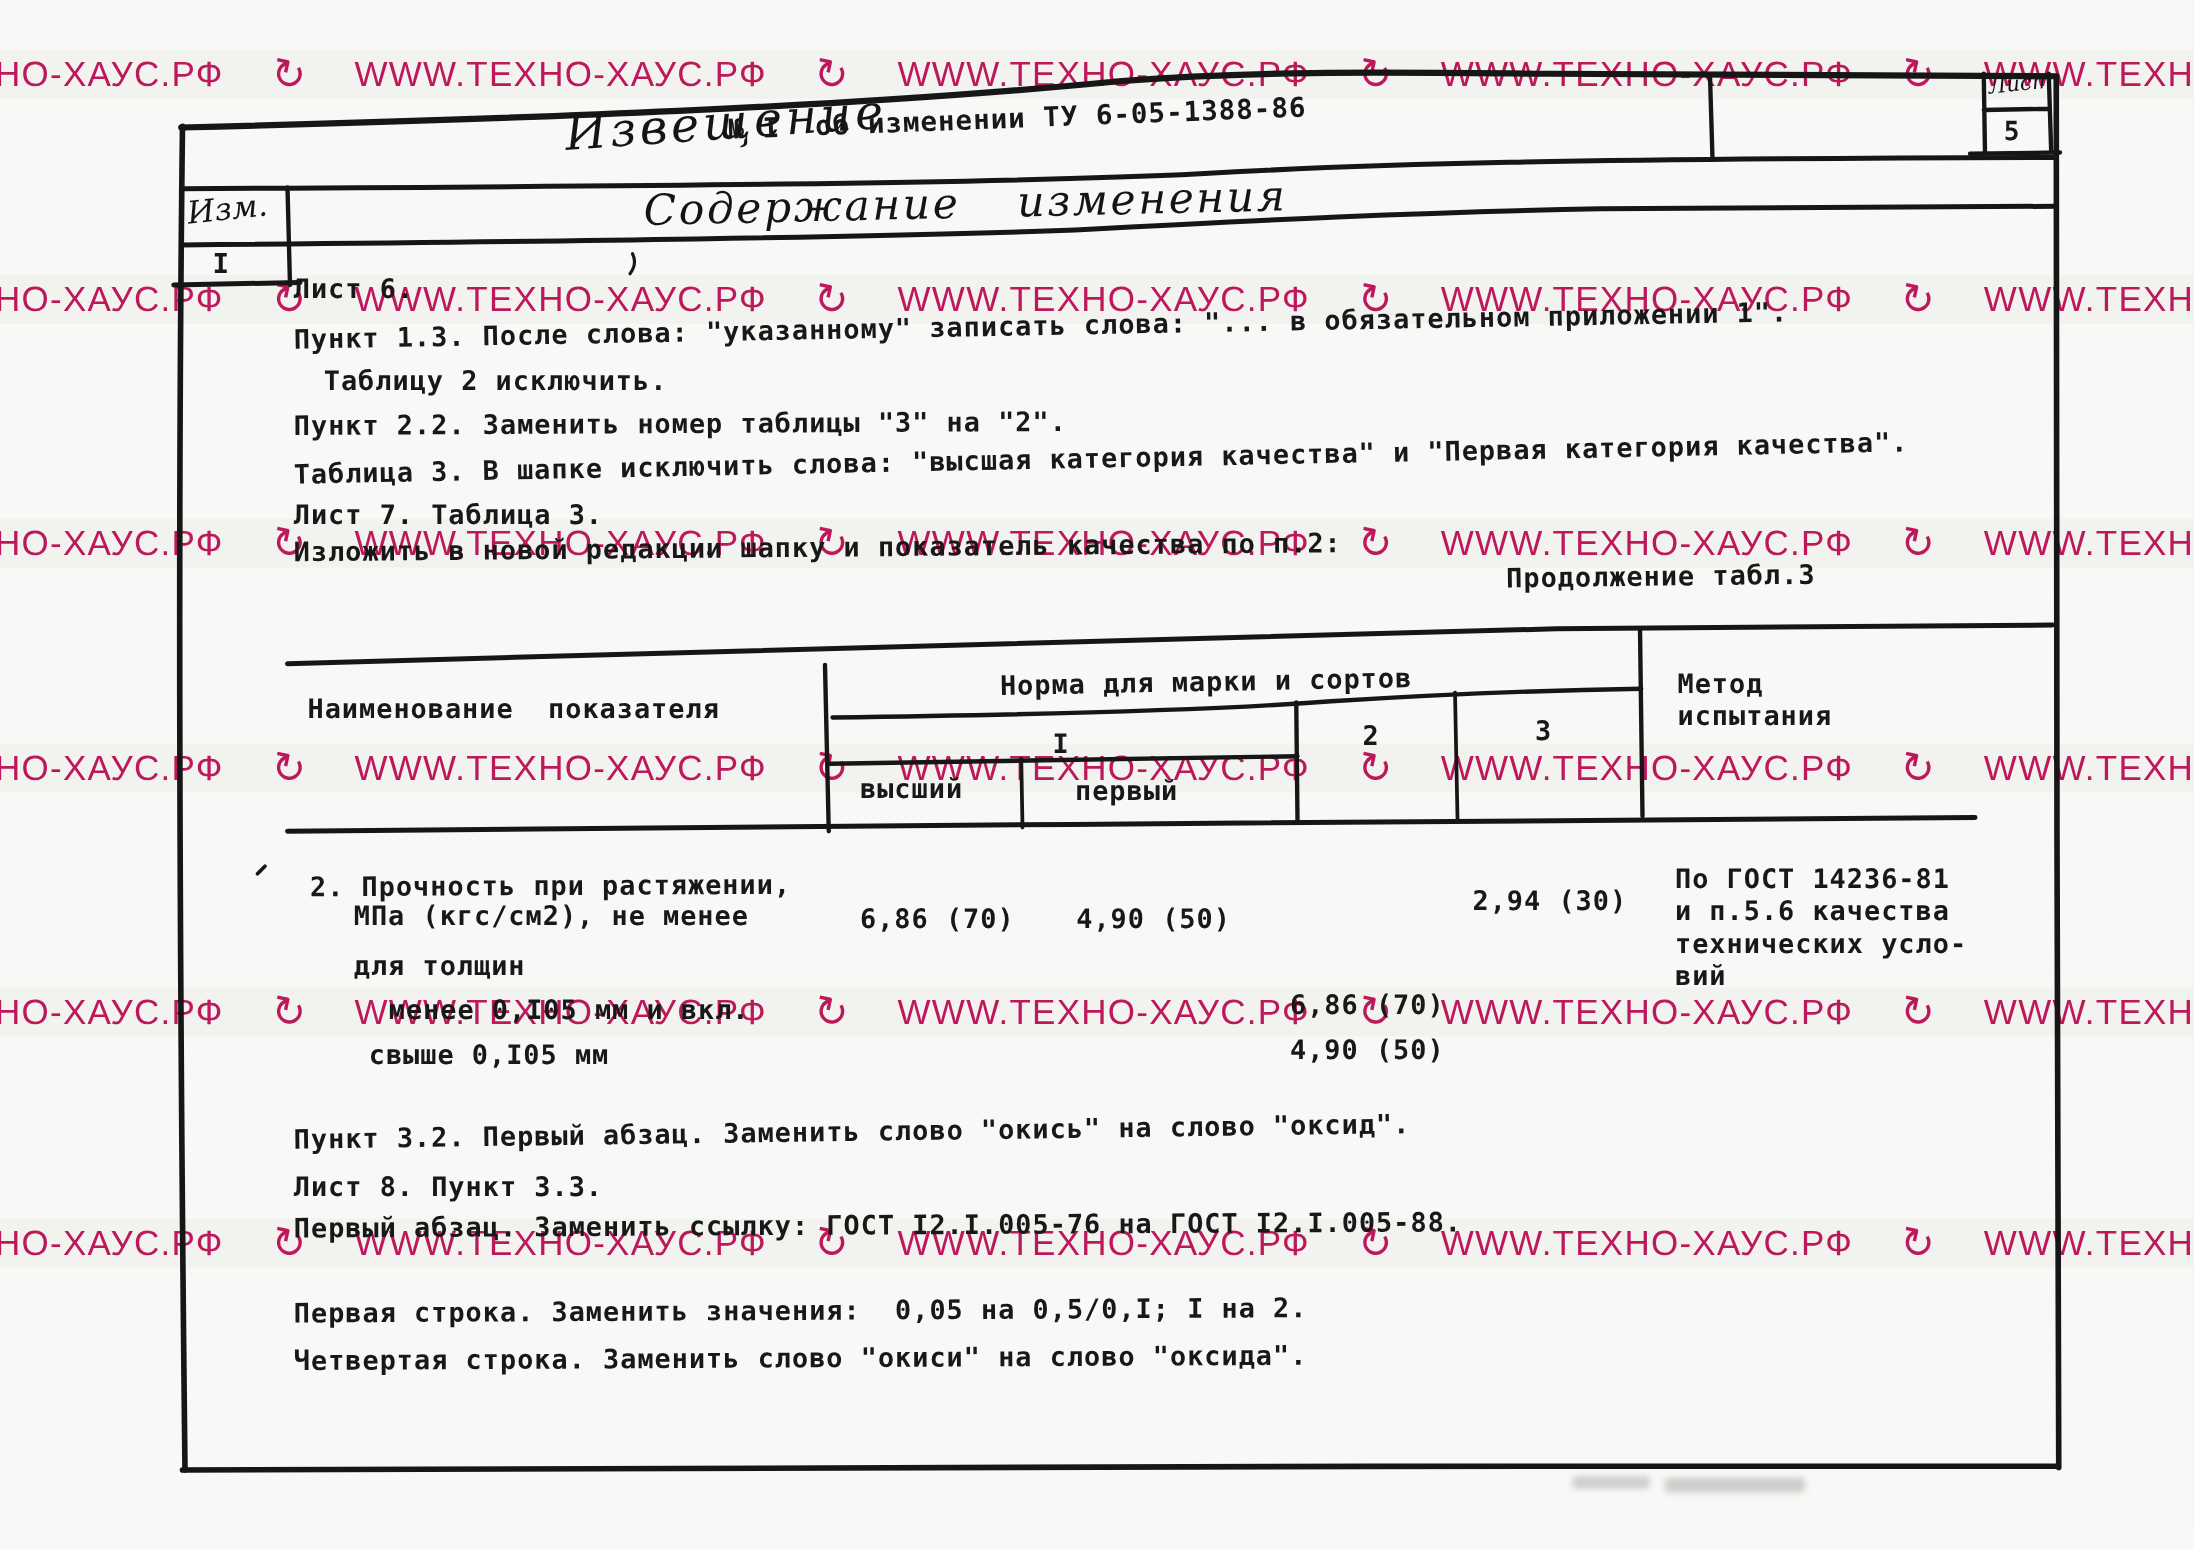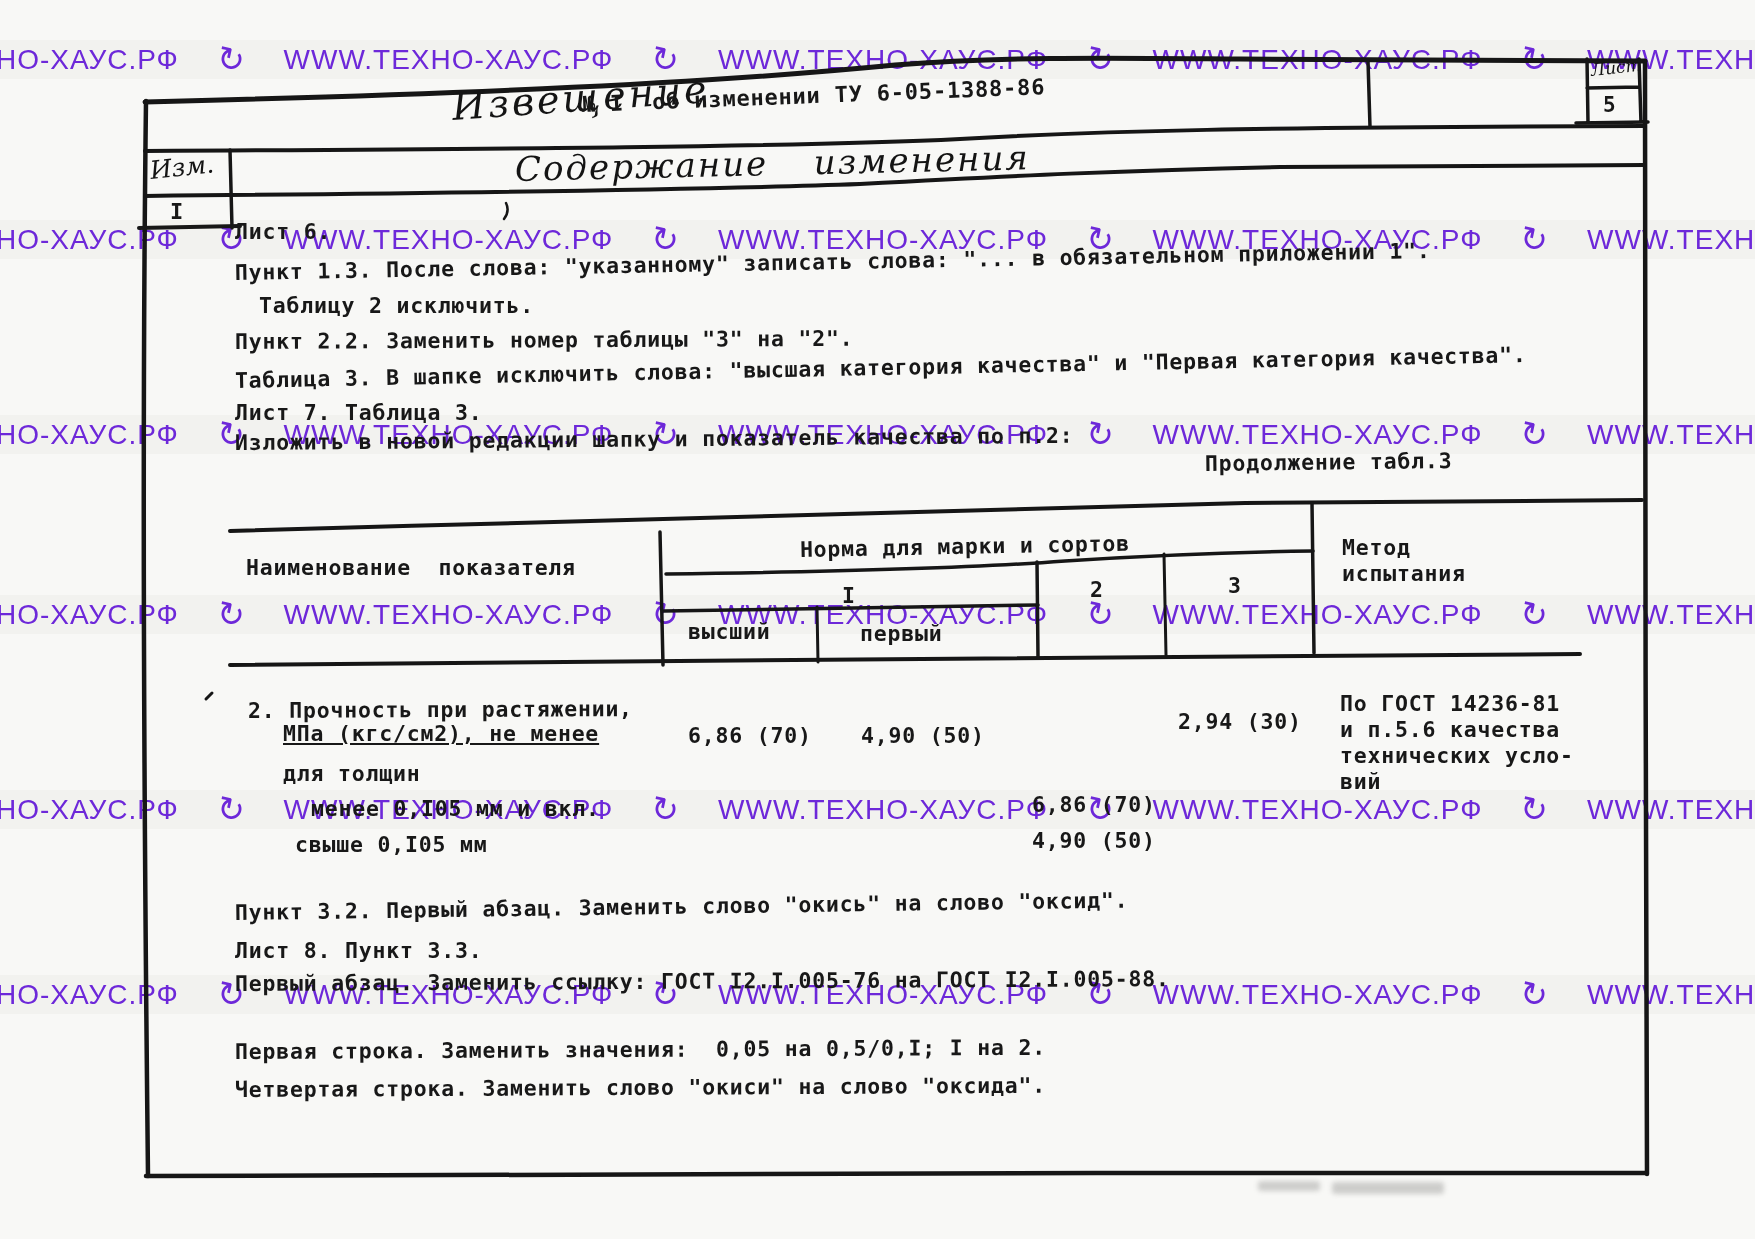--- a/index.html
+++ b/index.html
@@ -30,21 +30,21 @@
     font-family:"DejaVu Serif",serif;font-style:italic;color:#141414;
     white-space:pre;transform-origin:0 50%;line-height:1;
   }
   .smudge{position:absolute;z-index:2;background:#9a9a98;filter:blur(2.5px);opacity:.45;border-radius:3px;}
 </style>
 </head>
 <body>
 
 <div class="canvas">
 
-  <div class="wm-layer" style="color: #6d28d9;">
+  <div class="wm-layer" style="color: #be185d;">
       <div class="wm-row" style="top: 40px;">
         <span class="wm-text">НО-ХАУС.РФ</span>
         <span class="wm-logo">↻</span>
         <span class="wm-text">WWW.ТЕХНО-ХАУС.РФ</span>
         <span class="wm-logo">↻</span>
         <span class="wm-text">WWW.ТЕХНО-ХАУС.РФ</span>
         <span class="wm-logo">↻</span>
         <span class="wm-text">WWW.ТЕХНО-ХАУС.РФ</span>
         <span class="wm-logo">↻</span>
         <span class="wm-text">WWW.ТЕХНО-ХАУС.РФ</span>
@@ -156,21 +156,21 @@
   <div class="t" style="left:800px;top:538px;transform:rotate(-1.1deg);">Норма для марки и сортов</div>
   <div class="t" style="left:842px;top:584px;">I</div>
   <div class="t" style="left:1090px;top:578px;">2</div>
   <div class="t" style="left:1228px;top:574px;">3</div>
   <div class="t" style="left:688px;top:620px;">высший</div>
   <div class="t" style="left:860px;top:622px;">первый</div>
   <div class="t" style="left:1342px;top:536px;">Метод</div>
   <div class="t" style="left:1342px;top:562px;">испытания</div>
 
   <div class="t" style="left:248px;top:699px;transform:rotate(-0.3deg);">2. Прочность при растяжении,</div>
-  <div class="t" style="left:283px;top:722px;text-decoration:underline;">МПа (кгс/см2), не менее</div>
+  <div class="t" style="left:283px;top:722px;">МПа (кгс/см2), не менее</div>
   <div class="t" style="left:688px;top:724px;">6,86 (70)</div>
   <div class="t" style="left:861px;top:724px;">4,90 (50)</div>
   <div class="t" style="left:1178px;top:710px;">2,94 (30)</div>
   <div class="t" style="left:1340px;top:692px;">По ГОСТ 14236-81</div>
   <div class="t" style="left:1340px;top:718px;">и п.5.6 качества</div>
   <div class="t" style="left:1340px;top:744px;">технических усло-</div>
   <div class="t" style="left:1340px;top:770px;">вий</div>
   <div class="t" style="left:283px;top:762px;">для толщин</div>
   <div class="t" style="left:283px;top:797px;padding-left:28px;">менее 0,I05 мм и вкл.</div>
   <div class="t" style="left:1032px;top:793px;">6,86 (70)</div>

